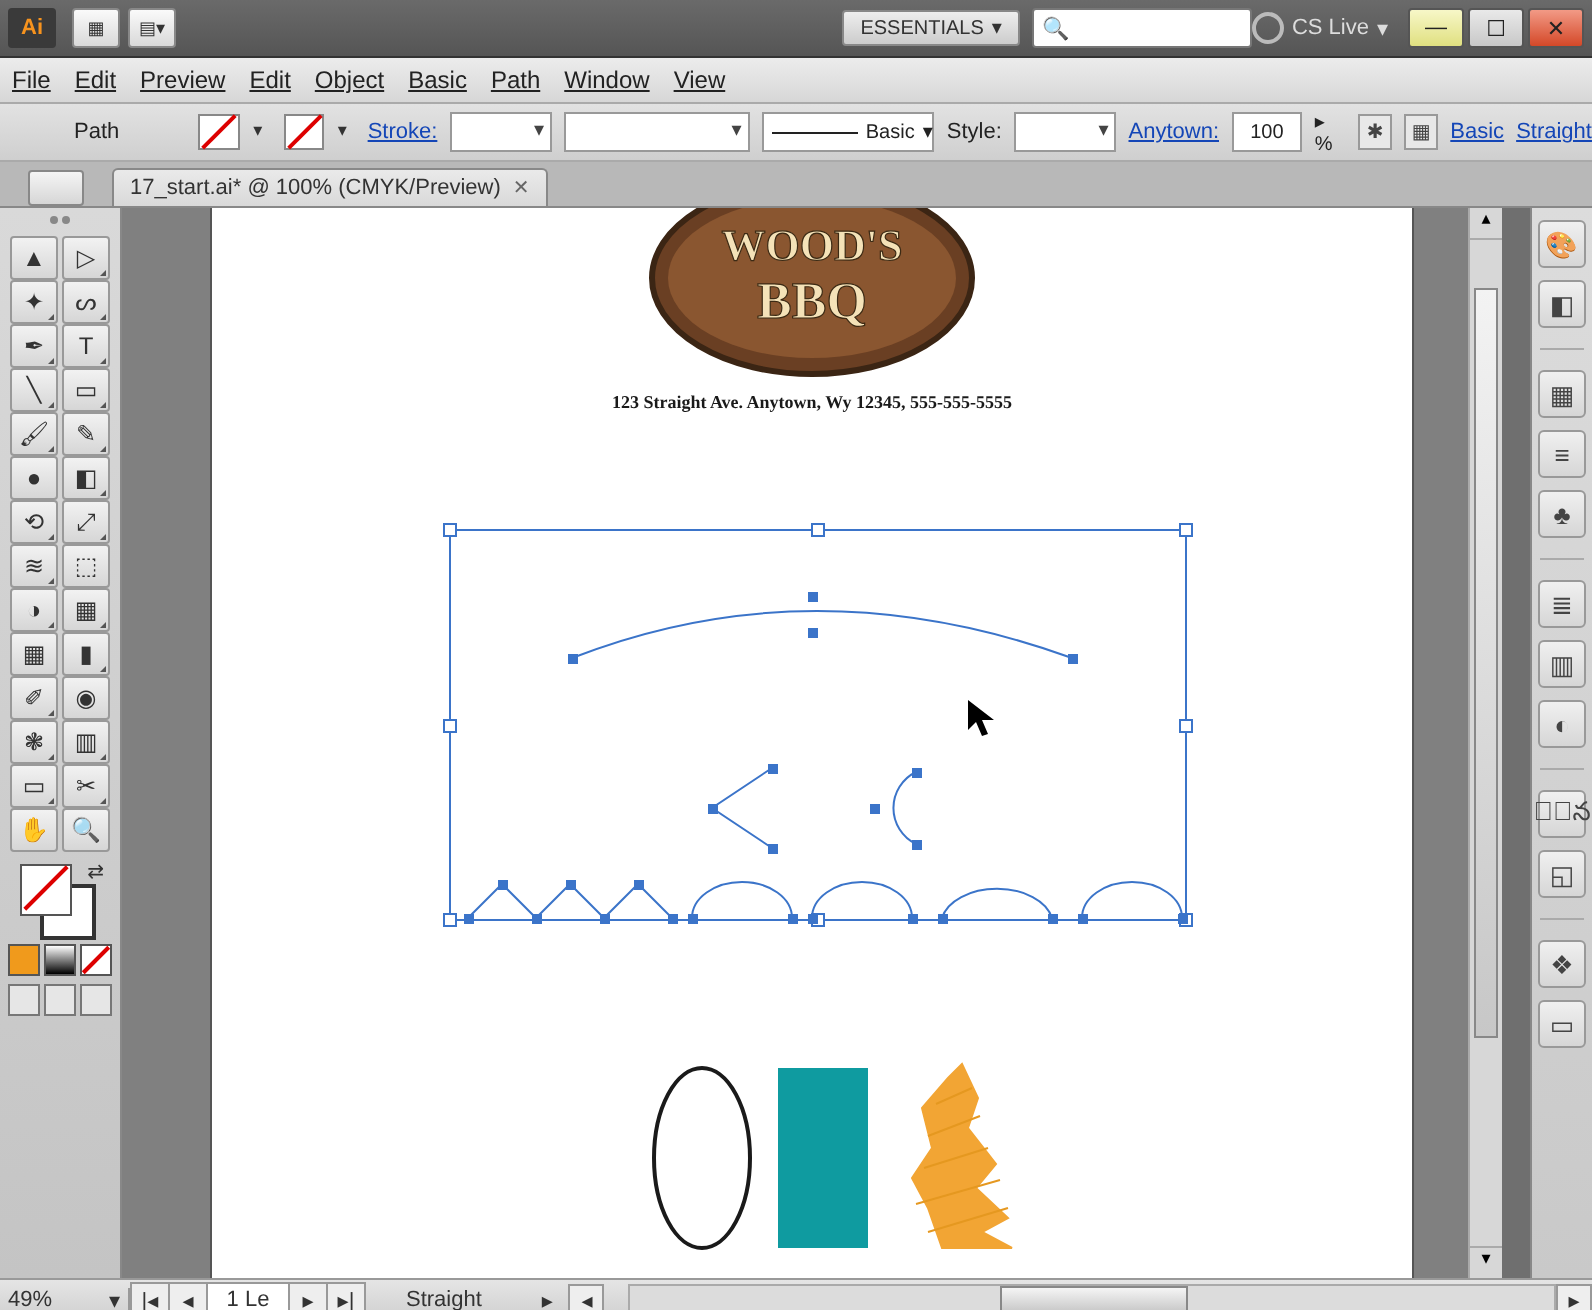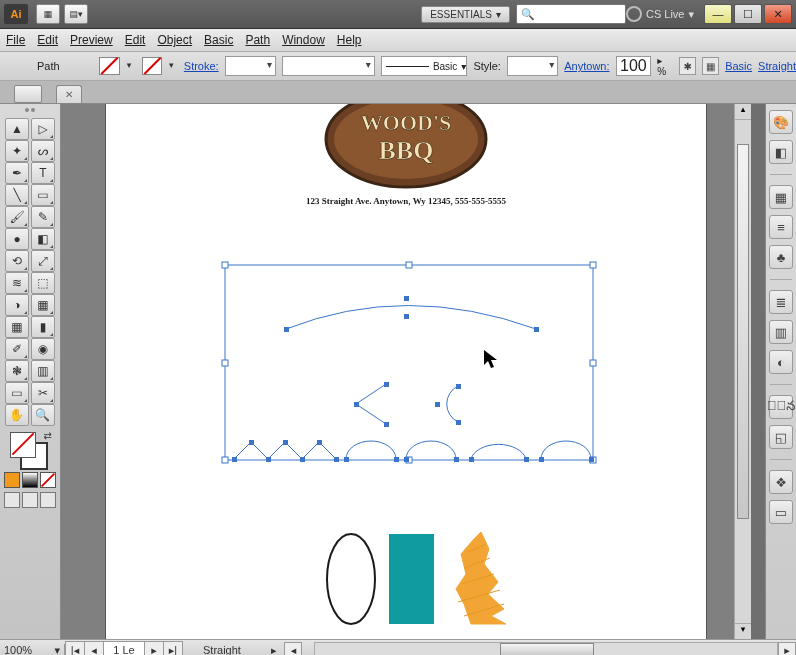--- a/index.html
+++ b/index.html
@@ -113,21 +113,21 @@
     height:18px;border:1px solid #999;background:#fff;display:flex;align-items:center;font-size:10px;position:relative;
   }
   .ctrl-dd::after{content:"▾";position:absolute;right:3px;top:2px;color:#444;}
   .ctrl-dd.w40{width:44px;padding:0 4px;}
   .ctrl-dd.w84{width:88px;padding:0 4px;}
   .brush-bar {
     width:90px;height:18px;border:1px solid #999;background:#fff;display:flex;align-items:center;justify-content:flex-start;font-size:10px;
   }
   .brush-bar .line{flex:1;height:0;border-top:1.5px solid #222;margin:0 4px;}
   .num-box {
-    width:36px;height:18px;border:1px solid #999;background:#fff;display:flex;align-items:center;justify-content:center;font-size:16px;
+    width:36px;height:18px;border:1px solid #999;background:#fff;display:flex;align-items:center;justify-content:center;font-size:10px;
   }
   .tiny-ic {width:16px;height:16px;border:1px solid #999;background:#e8e8e8;display:flex;align-items:center;justify-content:center;font-size:10px;color:#444;}
 
   
   .tabstrip {
     height: 22px;
     background: #b8b8b8;
     display:flex;align-items:flex-end;
     padding-left:56px;
     border-bottom:1px solid #888;
@@ -258,21 +258,21 @@
 
 <div class="menubar">
   <span>File</span>
   <span>Edit</span>
   <span>Preview</span>
   <span>Edit</span>
   <span>Object</span>
   <span>Basic</span>
   <span>Path</span>
   <span>Window</span>
-  <span>Help</span>
+  <span>View</span>
 </div>
 
 <div class="controlbar">
   <div class="label-box">Path</div>
   <span class="swatch none arrowed"></span>
   <span style="width:10px"></span>
   <span class="swatch none arrowed"></span>
   <span style="width:10px"></span>
   <span class="ctrl-link">Stroke:</span>
   <div class="ctrl-dd w40"></div>
@@ -289,20 +289,21 @@
   <span style="font-size:10px">▸ <span>%</span></span>
   <div class="tiny-ic">✱</div>
   <div class="tiny-ic">▦</div>
   <span class="ctrl-link">Basic</span>
   <span class="ctrl-link">Straight</span>
 </div>
 
 <div class="tabstrip">
   <div class="tab-go"></div>
   <div class="doc-tab">
+    <span>17_start.ai* @ 100% (CMYK/Preview)</span>
     <span class="x">✕</span>
   </div>
 </div>
 
 <div class="workspace-area">
 
   <div class="left-tools">
     <div class="tool-grip">
         <span></span>
         <span></span>
@@ -490,21 +491,21 @@
     <div class="dock-btn">�ైన</div>
     <div class="dock-btn">◱</div>
     <div class="dock-sep"></div>
     <div class="dock-btn">❖</div>
     <div class="dock-btn">▭</div>
   </div>
 </div>
 
 <div class="statusbar">
   <div class="zoom">
-      <span>100%</span>
+      <span>49%</span>
       <span>▾</span>
     </div>
   <div class="nav">
     <div class="navseg">|◂</div>
     <div class="navseg">◂</div>
     <div class="artnum">1 Le</div>
     <div class="navseg">▸</div>
     <div class="navseg">▸|</div>
   </div>
   <div class="status-text">Straight</div>

